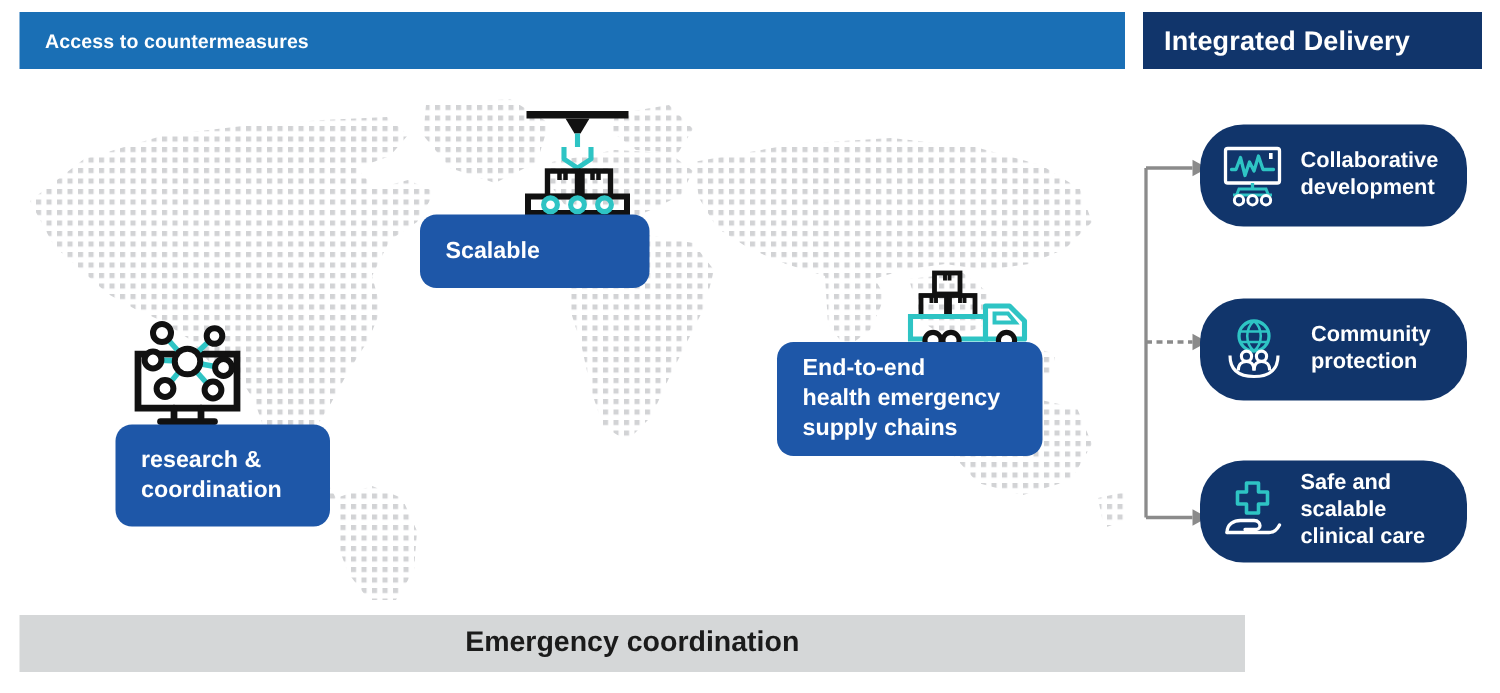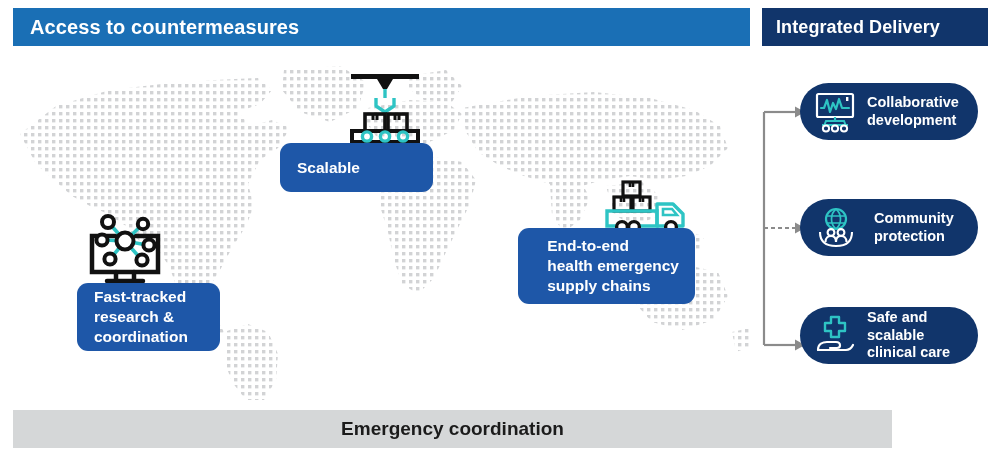--- a/index.html
+++ b/index.html
@@ -10,72 +10,72 @@
   }
   .stage{position:absolute;inset:0;}
 
   
   .hdr{
     position:absolute;display:flex;align-items:center;
     color:#ffffff;font-weight:bold;letter-spacing:.1px;
   }
   #hdr-left{
     left:13px;top:8px;width:737px;height:38px;
-    background:#1a6fb5;font-size:20px;padding-left:17px;box-sizing:border-box;
+    background:#1a6fb5;font-size:13px;padding-left:17px;box-sizing:border-box;
   }
   #hdr-right{
     left:762px;top:8px;width:226px;height:38px;
     background:#11356b;font-size:18px;padding-left:14px;box-sizing:border-box;
   }
 
   
   #worldmap{position:absolute;left:10px;top:56px;width:745px;height:345px;}
   #worldmap svg{display:block;width:100%;height:100%;}
 
   
   .bcard{
     position:absolute;background:#1e57a8;border-radius:11px;
     color:#fff;font-weight:bold;font-size:15.5px;line-height:1.28;
     display:flex;align-items:center;box-sizing:border-box;
     padding:9px 16px 9px 17px;
   }
   #card-rd{left:77px;top:283px;width:143px;height:68px;}
   #card-mfg{left:280px;top:143px;width:153px;height:49px;}
-  #card-supply{left:518px;top:228px;width:177px;height:76px;justify-content:flex-end;}
+  #card-supply{left:518px;top:228px;width:177px;height:76px;}
 
   
   .mapicon{position:absolute;}
   #icon-rd{left:85px;top:214px;width:80px;height:72px;}
   #icon-mfg{left:343px;top:70px;width:84px;height:78px;}
   #icon-supply{left:601px;top:180px;width:90px;height:56px;}
   .mapicon svg{display:block;width:100%;height:100%;}
 
   
   #connector{position:absolute;left:755px;top:95px;width:55px;height:270px;}
   #connector svg{display:block;width:100%;height:100%;}
 
   
   .pill{
-    position:absolute;left:800px;width:178px;height:57px;
+    position:absolute;left:800px;width:178px;height:68px;
     background:#11356b;border-radius:29px;
     display:flex;align-items:center;box-sizing:border-box;padding-left:12px;
   }
   #pill-surveillance{top:83px;}
   #pill-community{top:199px;gap:7px;}
   #pill-clinical{top:307px;}
   .pill .picon{width:46px;height:44px;flex:0 0 46px;}
   .pill .picon svg{display:block;width:100%;height:100%;}
   .pill .plabel{
     color:#ffffff;font-weight:bold;font-size:14.5px;line-height:1.22;
     margin-left:9px;
   }
 
   
   #bottombar{
-    position:absolute;left:13px;top:410px;width:879px;height:38px;
+    position:absolute;left:13px;top:410px;width:817px;height:38px;
     background:#d5d7d8;display:flex;align-items:center;justify-content:center;
     color:#1b1b1b;font-weight:bold;font-size:19px;box-sizing:border-box;
   }
 </style>
 </head>
 <body>
 
 <div class="stage">
 
   <div id="worldmap">
@@ -202,21 +202,20 @@
       <g fill="#ffffff" stroke="#111111" stroke-width="3.4">
         <circle cx="21" cy="47" r="5.4"></circle>
         <circle cx="33" cy="47" r="5.4"></circle>
         <circle cx="70" cy="47" r="5.4"></circle>
       </g>
     </svg>
   </div>
 
   <div class="bcard" id="card-rd">
     <div>
-      <div>Fast-tracked</div>
       <div>research &amp;</div>
       <div>coordination</div>
     </div>
   </div>
 
   <div class="bcard" id="card-mfg">
     <div>
       <div>Scalable</div>
     </div>
   </div>

